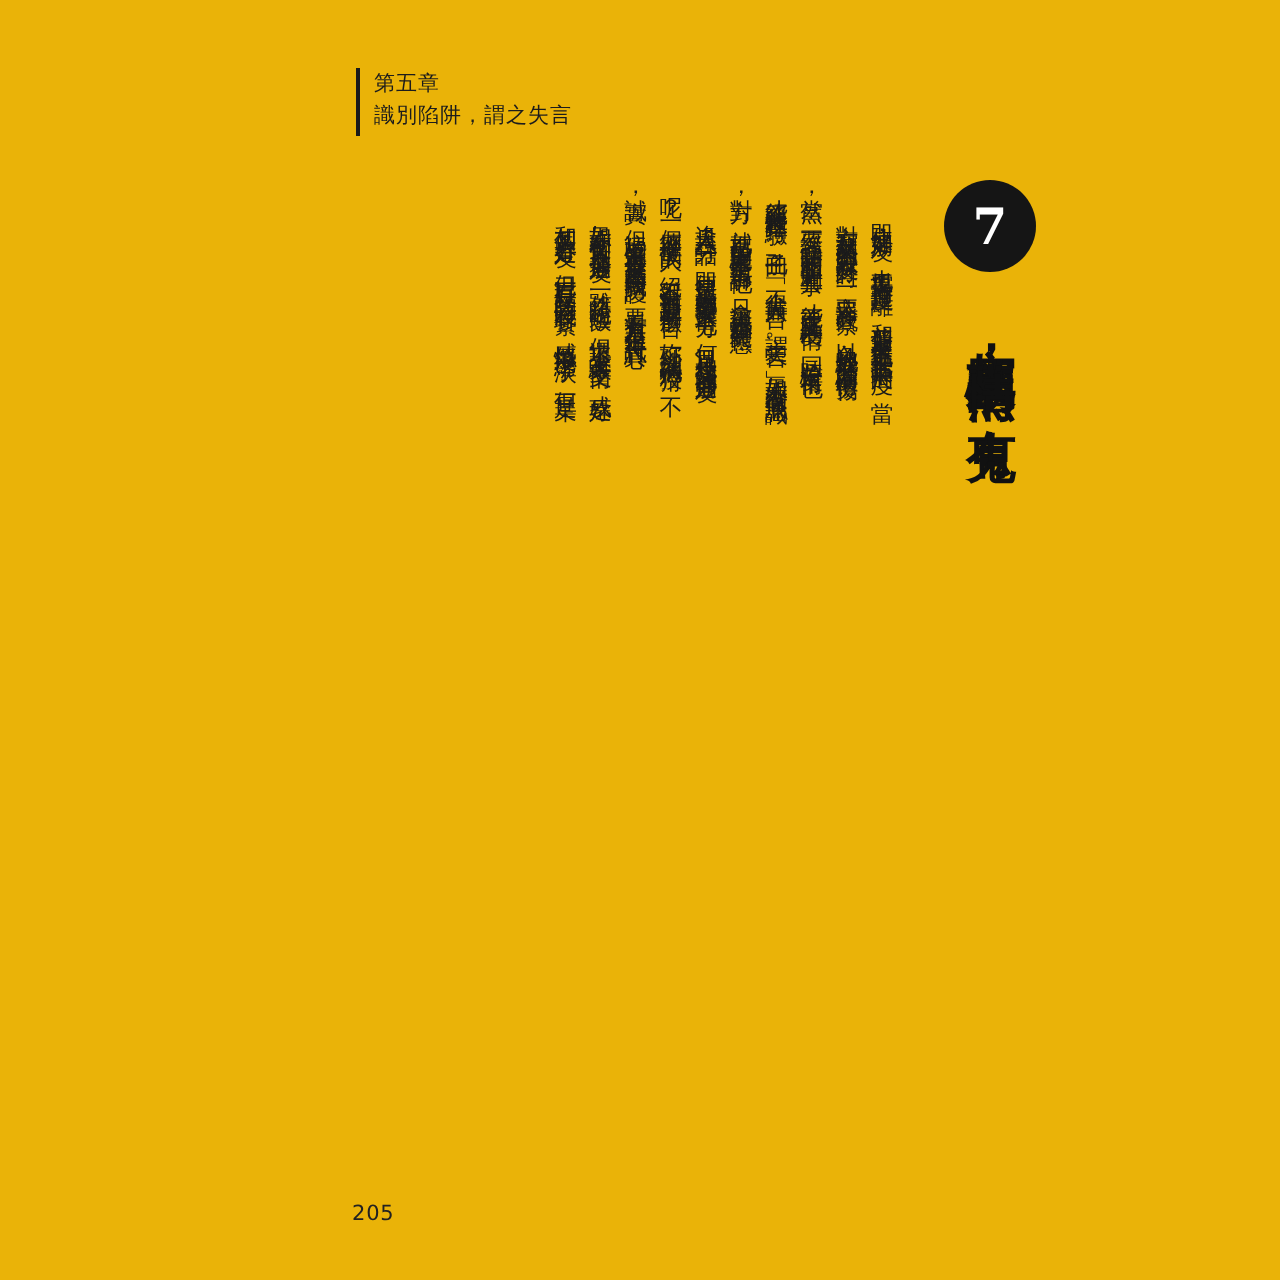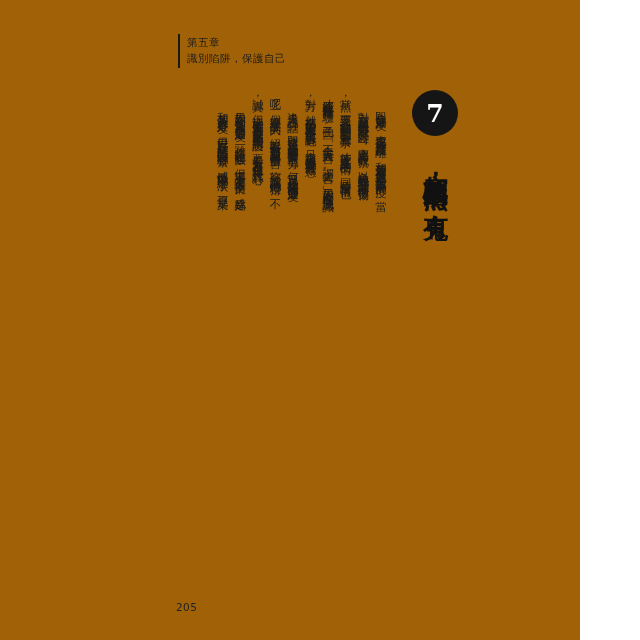--- a/index.html
+++ b/index.html
@@ -9,23 +9,23 @@
   body {
     width: 640px;
     height: 640px;
     background: #ffffff;
     font-family: "DejaVu Sans", "Liberation Sans", sans-serif;
     overflow: hidden;
   }
 
   .page {
     position: relative;
-    width: 580px;
+    width: 640px;
     height: 640px;
-    background: #a16207;
+    background: #eab308;
   }
 
   
   .header {
     position: absolute;
     top: 34px;
     left: 178px;
     display: flex;
     flex-direction: row;
     align-items: flex-start;
@@ -138,21 +138,21 @@
 </style>
 </head>
 <body>
 
 <div class="page">
 
   <div class="header">
     <div class="header-rule"></div>
     <div class="header-text">
       <div class="header-chapter">第五章</div>
-      <div class="header-sub">識別陷阱，保護自己</div>
+      <div class="header-sub">識別陷阱，謂之失言</div>
     </div>
   </div>
 
   <div class="content">
 
     <div class="body-cols">
       <div class="vcol indent">和某個人曾是好友，但已有好長一段時間沒有聯繫，感情似乎已經淡了。但是某一</div>
       <div class="vcol indent">如果妳和某個人只是普通朋友，雖然一起吃過飯，但還談不上有太多交情；或是妳</div>
       <div class="vcol">誠實，但這的確是為人處世最基本的自我防護，要看對方是不是值得託付真心。</div>
       <div class="vcol">呢？一個歷經世故的人，絕對不會對普通朋友暢所欲言。妳可能認為他們狡猾、不</div>

